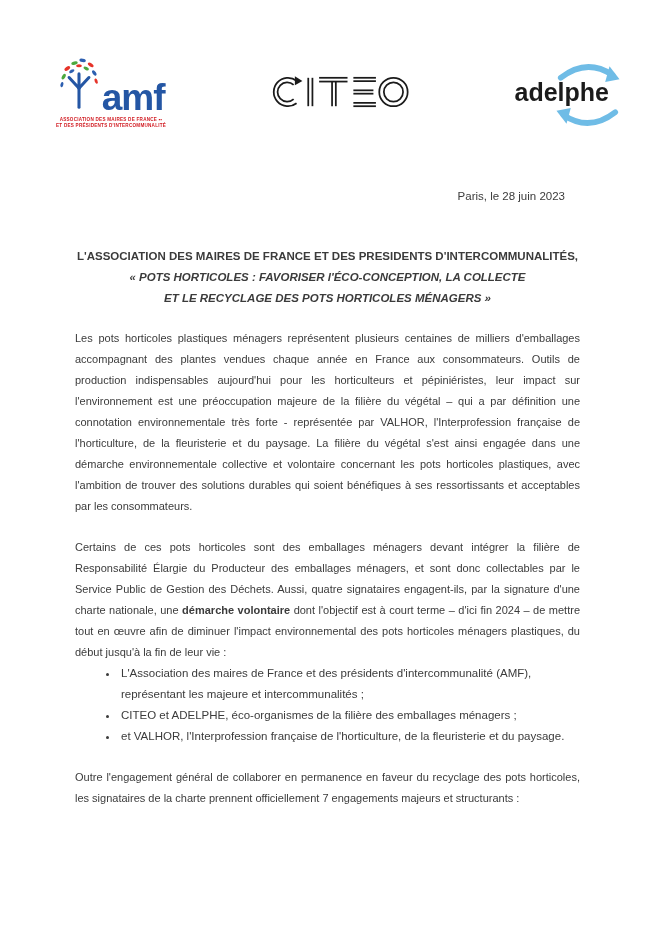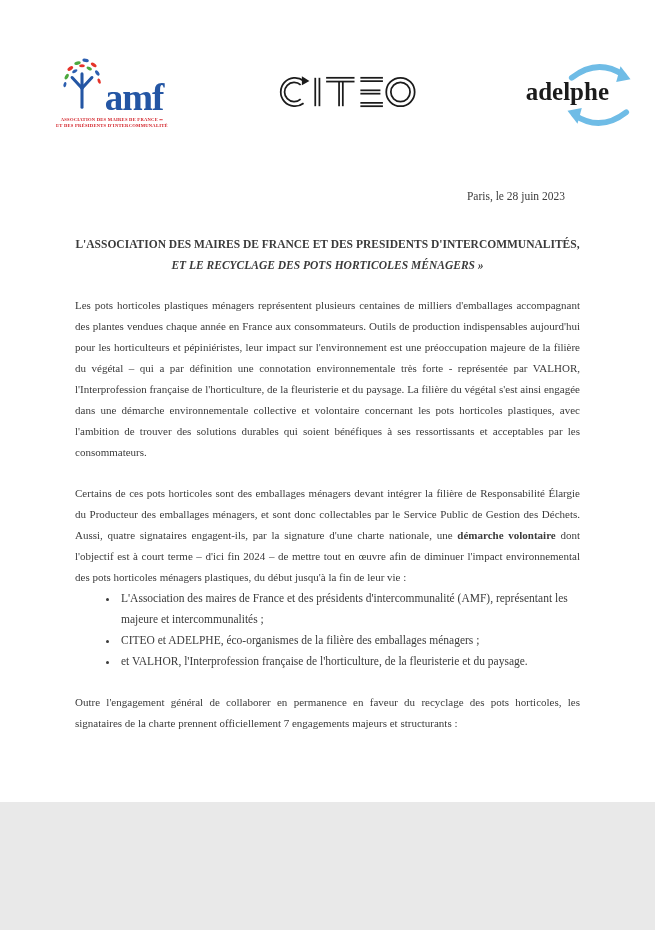--- a/index.html
+++ b/index.html
@@ -1,22 +1,22 @@
 <!DOCTYPE html>
 <html lang="fr"><head>
 <meta charset="utf-8">
 <style>
   html, body { margin: 0; padding: 0; background: #e9e9e9; }
   .page {
     position: relative;
     width: 655px;
-    height: 802px;
+    height: 930px;
     margin: 0 auto;
     background: #ffffff;
-    font-family: Liberation Serif, serif;
+    font-family: Liberation Sans, sans-serif;
     color: #3b3b3b;
     overflow: hidden;
     box-sizing: border-box;
   }
 
   
   .logo-bar {
     display: flex;
     align-items: center;
     justify-content: space-between;
@@ -72,21 +72,21 @@
   }
 
   
   .dateline {
     margin: 56px 90px 0 0;
     text-align: right;
     font-size: 11.5px; line-height: 21px;
   }
   .content { margin: 0 75px; }
   .doc-title {
-    margin-top: 27px;
+    margin-top: 39px;
     text-align: center;
     font-size: 11.5px; font-weight: 700; line-height: 21px;
     color: #3b3b3b;
   }
   .doc-title .italic { font-style: italic; }
 
   .para {
     margin: 20px 0 0 0;
     font-size: 11px; line-height: 21px;
     text-align: justify;
@@ -190,20 +190,21 @@
     </div>
 
   </div>
 
   <div class="dateline">Paris, le 28 juin 2023</div>
 
   <div class="content">
 
     <div class="doc-title">
       <div>L'ASSOCIATION DES MAIRES DE FRANCE ET DES PRESIDENTS D'INTERCOMMUNALITÉS,</div>
+      <div class="italic">« POTS HORTICOLES : FAVORISER l'ÉCO-CONCEPTION, LA COLLECTE</div>
       <div class="italic">ET LE RECYCLAGE DES POTS HORTICOLES MÉNAGERS »</div>
     </div>
 
     <p class="para first">Les pots horticoles plastiques ménagers représentent plusieurs centaines de milliers d'emballages accompagnant des plantes vendues chaque année en France aux consommateurs. Outils de production indispensables aujourd'hui pour les horticulteurs et pépiniéristes, leur impact sur l'environnement est une préoccupation majeure de la filière du végétal – qui a par définition une connotation environnementale très forte - représentée par VALHOR, l'Interprofession française de l'horticulture, de la fleuristerie et du paysage. La filière du végétal s'est ainsi engagée dans une démarche environnementale collective et volontaire concernant les pots horticoles plastiques, avec l'ambition de trouver des solutions durables qui soient bénéfiques à ses ressortissants et acceptables par les consommateurs.</p>
 
     <p class="para"><span>Certains de ces pots horticoles sont des emballages ménagers devant intégrer la filière de Responsabilité Élargie du Producteur des emballages ménagers, et sont donc collectables par le Service Public de Gestion des Déchets. Aussi, quatre signataires engagent-ils, par la signature d'une charte nationale, une </span><b>démarche volontaire</b><span> dont l'objectif est à court terme – d'ici fin 2024 – de mettre tout en œuvre afin de diminuer l'impact environnemental des pots horticoles ménagers plastiques, du début jusqu'à la fin de leur vie :</span></p>
 
     <ul class="charter-signers">
       <li>L'Association des maires de France et des présidents d'intercommunalité (AMF), représentant les majeure et intercommunalités ;</li>
       <li>CITEO et ADELPHE, éco-organismes de la filière des emballages ménagers ;</li>

